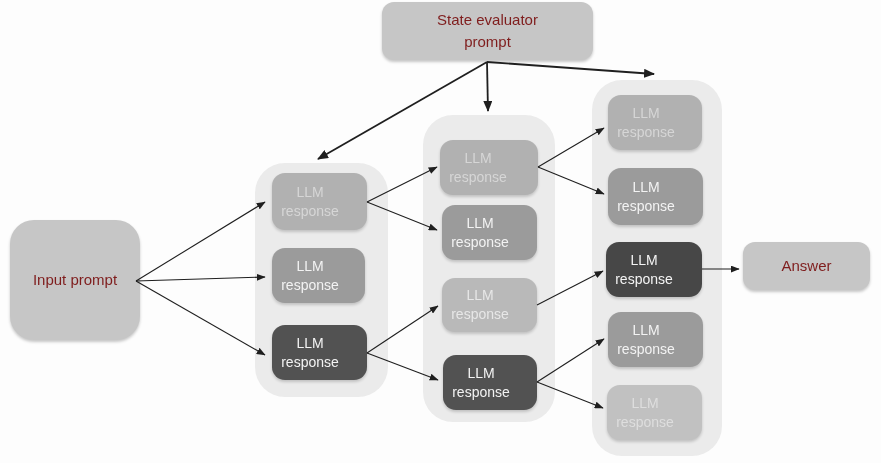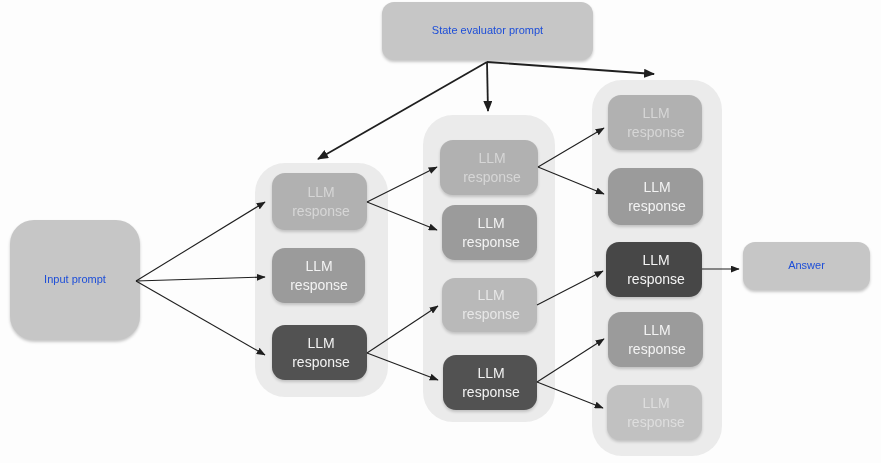--- a/index.html
+++ b/index.html
@@ -24,41 +24,41 @@
   }
   .group {
     position: absolute;
     background: #ebebeb;
     border-radius: 30px;
     z-index: 1;
   }
   .big-node {
     position: absolute;
     background: #c6c6c6;
-    color: #1d4ed8;
+    color: #7f1d1d;
     display: flex;
     align-items: center;
     justify-content: center;
     text-align: center;
-    font-size: 11px;
+    font-size: 15px;
     line-height: 1.45;
     z-index: 2;
     box-shadow: 0 2px 3px rgba(0,0,0,0.22);
   }
   .llm-box {
     position: absolute;
     display: flex;
     align-items: center;
-    justify-content: flex-end;
+    justify-content: flex-start;
     text-align: center;
     font-size: 14px;
     line-height: 1.35;
     border-radius: 13px;
     z-index: 2;
-    padding: 10px;
+    padding: 2px;
     box-sizing: border-box;
     box-shadow: 0 2px 3px rgba(0,0,0,0.18);
   }
   .llm-box span { display: inline-block; width: 72px; }
   
   .llm-box[data-tone="light"]   { background: #b1b1b1; color: #d6d6d6; }
   .llm-box[data-tone="medium"]  { background: #9b9b9b; color: #f3f3f3; }
   .llm-box[data-tone="soft"]    { background: #b9b9b9; color: #e7e7e7; }
   .llm-box[data-tone="dark"]    { background: #525252; color: #f3f3f3; }
   .llm-box[data-tone="darkest"] { background: #474747; color: #f4f4f4; }

